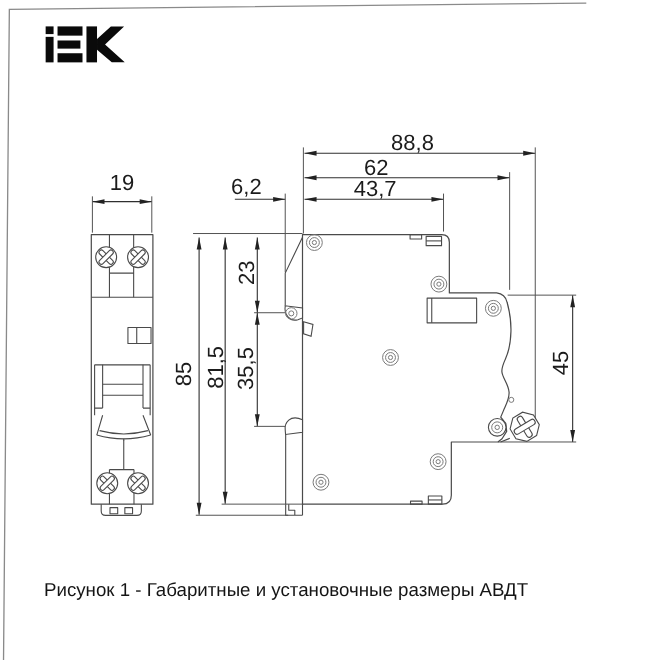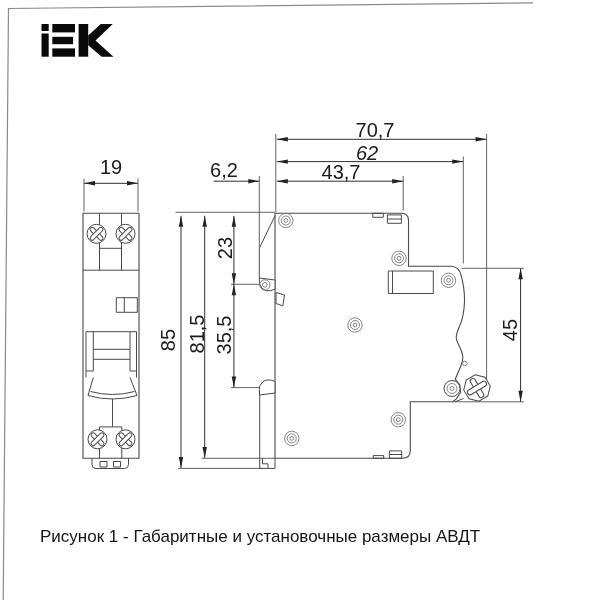--- a/index.html
+++ b/index.html
@@ -235,22 +235,22 @@
         <path class="thin" d="M463.5,398.5 L455,401.8"></path>
       </g>
     </g>
   </svg>
 
   <span class="sr-only">IEK</span>
 
   <span class="dim-label" style="left:111px;top:167px;">19</span>
   <span class="dim-label" style="left:224px;top:170px;">6,2</span>
   <span class="dim-label" style="left:341px;top:172px;">43,7</span>
-  <span class="dim-label" style="left:367px;top:153px;font-style:italic;">62</span>
-  <span class="dim-label" style="left:375px;top:130px;">70,7</span>
+  <span class="dim-label" style="left:342px;top:153px;">62</span>
+  <span class="dim-label" style="left:375px;top:130px;">88,8</span>
   <span class="dim-label rot" style="left:225px;top:248px;">23</span>
   <span class="dim-label rot" style="left:224px;top:335px;">35,5</span>
   <span class="dim-label rot" style="left:168px;top:340px;">85</span>
   <span class="dim-label rot" style="left:197px;top:334px;">81,5</span>
   <span class="dim-label rot" style="left:510px;top:330px;">45</span>
 
   <div class="caption">Рисунок 1 - Габаритные и установочные размеры АВДТ</div>
 </div>
 
 </body></html>

